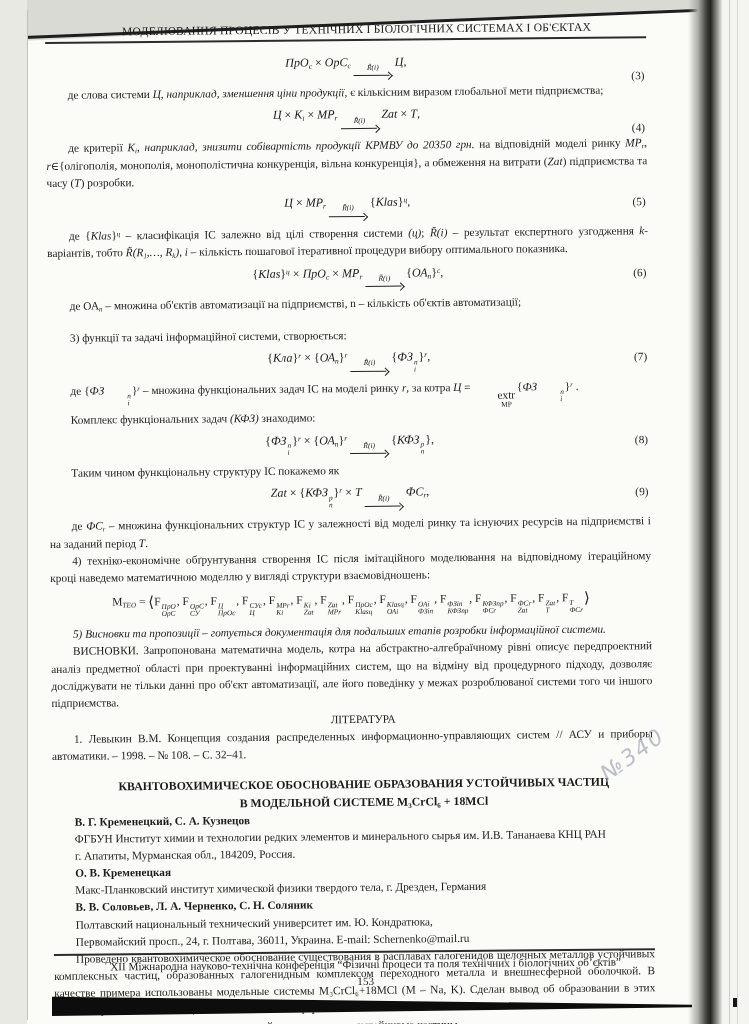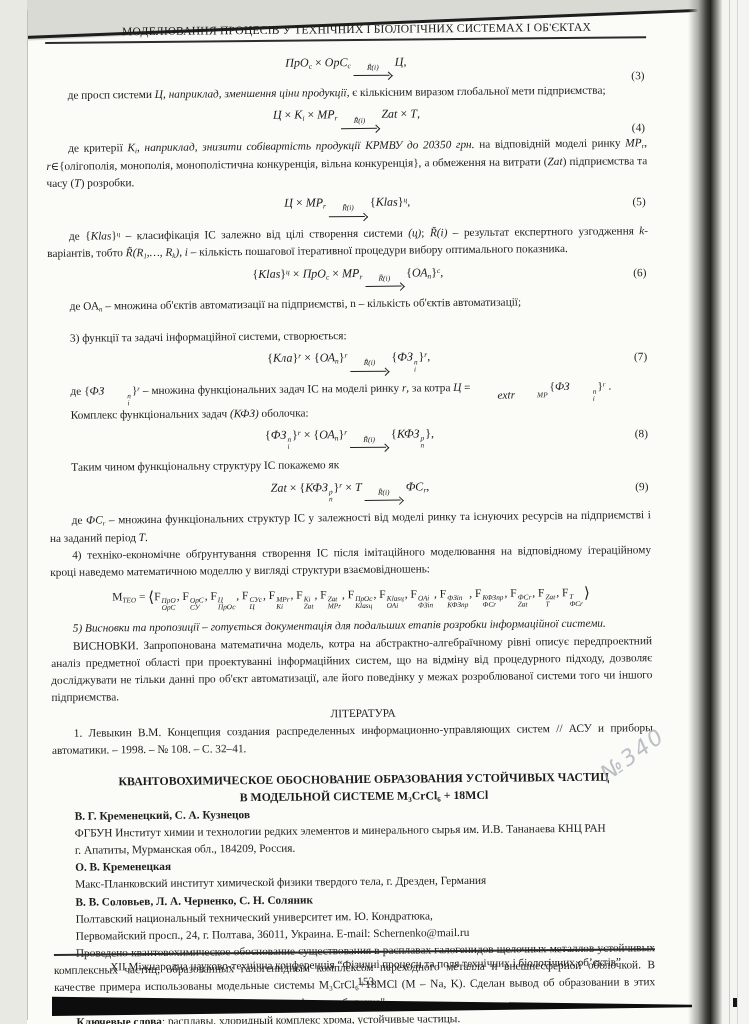--- a/index.html
+++ b/index.html
@@ -50,22 +50,22 @@
   .ar{display:inline-flex;flex-direction:column;align-items:center;vertical-align:-0.35em;
     line-height:1;margin:0 3px;}
   .ar-l{font-size:7.5px;font-style:italic;margin-bottom:1px;}
   .ar-a{display:block;width:38px;height:8px;position:relative;}
   .ar-a::before{content:"";position:absolute;left:0;right:2px;top:3px;border-top:1px solid #222;}
   .ar-a::after{content:"";position:absolute;right:0;top:1px;width:5px;height:5px;
     border-top:1px solid #222;border-right:1px solid #222;transform:rotate(45deg);}
   .ss{display:inline-flex;flex-direction:column;align-items:flex-start;line-height:1;
     font-size:7.3px;font-style:italic;vertical-align:-0.5em;margin:0 1px;}
   .ss span{display:block;height:7px;}
-  .un{display:inline-flex;flex-direction:row;align-items:center;line-height:1;
-    font-style:italic;vertical-align:-0.7em;margin:0 2px;}
+  .un{display:inline-flex;flex-direction:column;align-items:center;line-height:1;
+    vertical-align:-0.7em;margin:0 2px;}
   .un-u{font-size:7.3px;}
   .m-formula{text-align:center;text-indent:0;margin:5px 0 4px 0;font-size:11.5px;}
   .lit-head{margin:2px 0 0 0;}
   .art2-title{font-weight:bold;font-size:11.8px;margin:0;line-height:1.45;}
   .footer{position:absolute;left:0;top:930px;width:601px;}
   .footer-rule{border:0;border-top:2px solid #2c2c2c;margin:0 0 3px 0;}
   .footer-line{font-size:11.2px;}
 </style>
 </head>
 <body>
@@ -80,21 +80,21 @@
   <p class="p center running-head">МОДЕЛЮВАННЯ ПРОЦЕСІВ У ТЕХНІЧНИХ І БІОЛОГІЧНИХ СИСТЕМАХ І ОБ'ЄКТАХ</p>
   <hr class="head-rule">
 
   <div class="formula">
     <span class="body"><span class="s-i">ПрО</span><sub>с</sub><span> × </span><span class="s-i">ОрС</span><sub>с</sub><span class="ar">
           <span class="ar-l">R̃(i)</span>
           <span class="ar-a"></span>
         </span><span class="s-i">Ц</span><span>,</span></span>
     <span class="fnum low">(3)</span>
   </div>
-  <p class="p"><span>де просп системи </span><span class="s-i">Ц</span><span>, </span><span class="s-i">наприклад, зменшення ціни продукції</span><span>, є кількісним виразом глобальної мети підприємства;</span></p>
+  <p class="p"><span>де слова системи </span><span class="s-i">Ц</span><span>, </span><span class="s-i">наприклад, зменшення ціни продукції</span><span>, є кількісним виразом глобальної мети підприємства;</span></p>
 
   <div class="formula">
     <span class="body"><span class="s-i">Ц</span><span> × </span><span class="s-i">K</span><sub>i</sub><span> × </span><span class="s-i">MP</span><sub>r</sub><span class="ar">
           <span class="ar-l">R̃(i)</span>
           <span class="ar-a"></span>
         </span><span class="s-i">Zat</span><span> × </span><span class="s-i">T</span><span>,</span></span>
     <span class="fnum low">(4)</span>
   </div>
   <p class="p"><span>де критерії </span><span class="s-i">K</span><sub>i</sub><span>, </span><span class="s-i">наприклад, знизити собівартість продукції КРМВУ до 20350 грн.</span><span> на відповідній моделі ринку </span><span class="s-i">MP</span><sub>r</sub><span>, </span><span class="s-i">r</span><span>∈{олігополія, монополія, монополістична конкуренція, вільна конкуренція}, а обмеження на витрати (</span><span class="s-i">Zat</span><span>) підприємства та часу (</span><span class="s-i">T</span><span>) розробки.</span></p>
 
@@ -131,21 +131,21 @@
   <p class="p"><span>де </span><span>{</span><span class="s-i">ФЗ</span><span class="ss">
         <span>n</span>
         <span>i</span>
       </span><span>}</span><sup>r</sup><span> – множина функціональних задач ІС на моделі ринку </span><span class="s-i">r</span><span>, за котра </span><span class="s-i">Ц</span><span> = </span><span class="un">
         <span>extr</span>
         <span class="un-u">MP</span>
       </span><span>{</span><span class="s-i">ФЗ</span><span class="ss">
         <span>n</span>
         <span>i</span>
       </span><span>}</span><sup>r</sup><span> .</span></p>
-  <p class="p"><span>Комплекс функціональних задач </span><span class="s-i">(КФЗ)</span><span> оболочка:</span></p>
+  <p class="p"><span>Комплекс функціональних задач </span><span class="s-i">(КФЗ)</span><span> знаходимо:</span></p>
 
   <div class="formula">
     <span class="body"><span>{</span><span class="s-i">ФЗ</span><span class="ss">
           <span>n</span>
           <span>i</span>
         </span><span>}</span><sup>r</sup><span> × </span><span>{</span><span class="s-i">ОА</span><sub>n</sub><span>}</span><sup>r</sup><span class="ar">
           <span class="ar-l">R̃(i)</span>
           <span class="ar-a"></span>
         </span><span>{</span><span class="s-i">КФЗ</span><span class="ss">
           <span>p</span>

